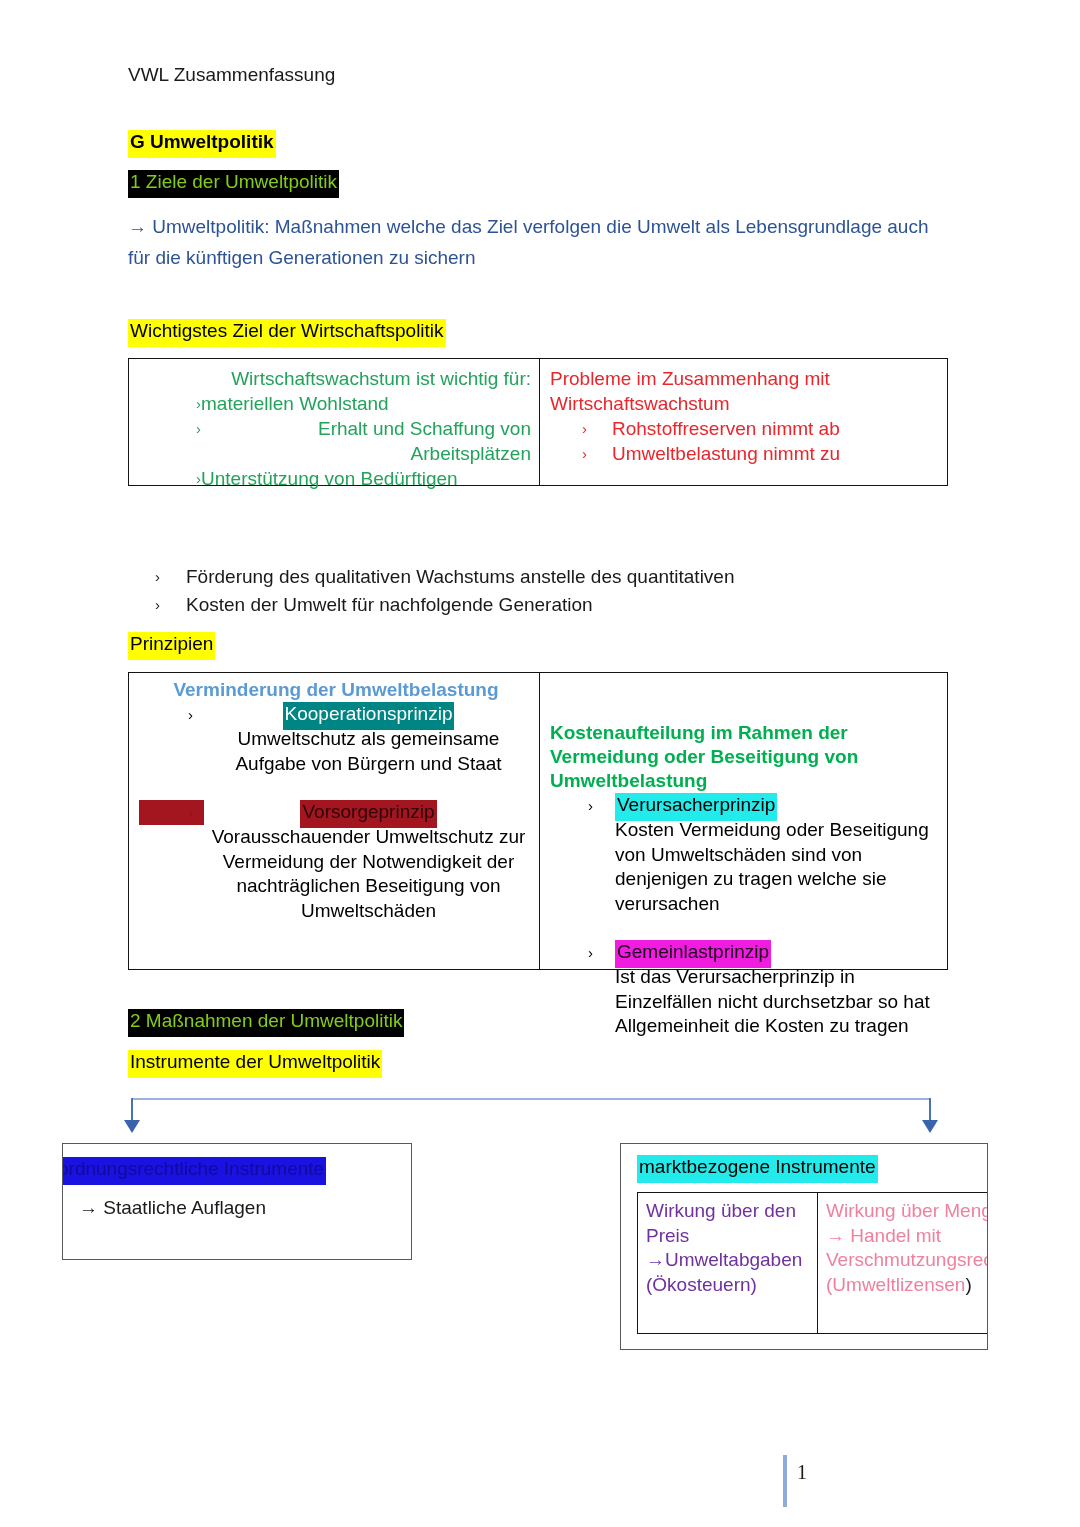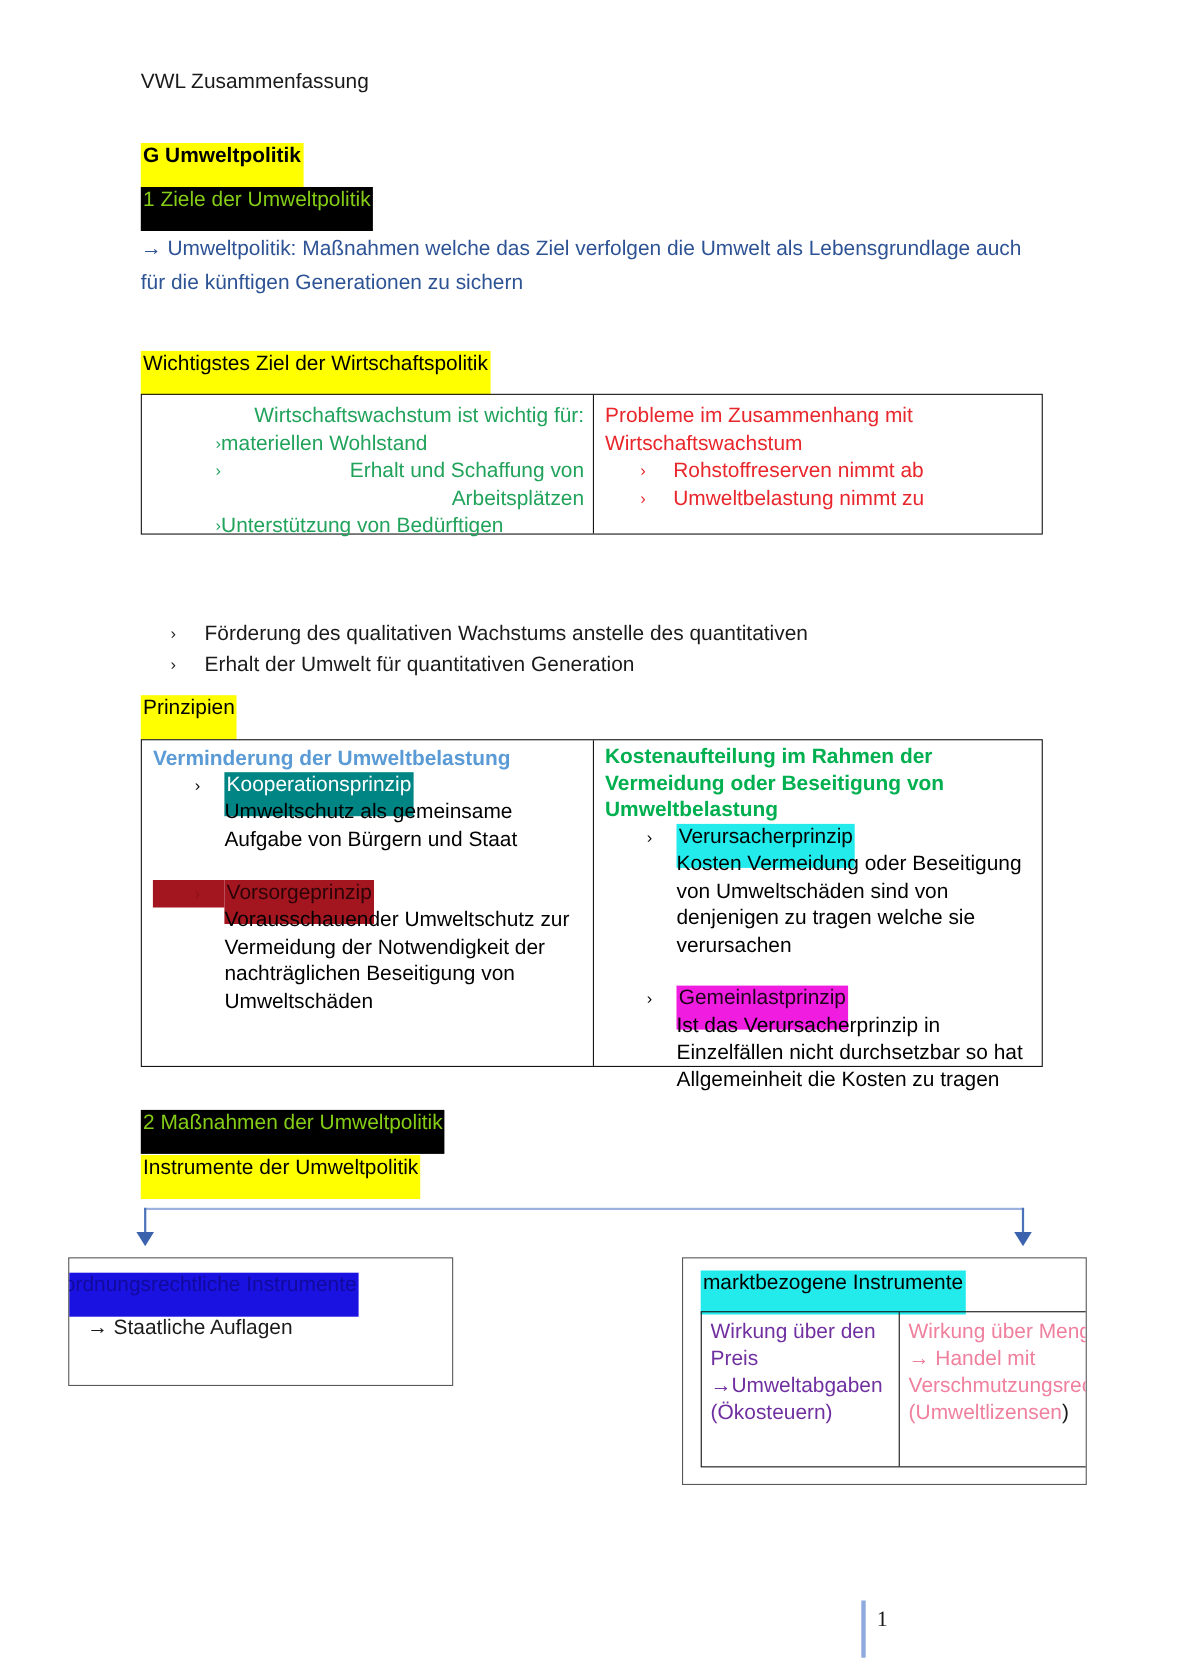--- a/index.html
+++ b/index.html
@@ -28,21 +28,21 @@
   .doc-title {
     position: absolute;
     left: 128px;
     top: 62px;
     font-size: 19px;
     line-height: 26px;
     color: #1a1a1a;
   }
 
   .hl {
-    padding: 1px 2px 18px 2px;
+    padding: 1px 2px 6px 2px;
     box-decoration-break: clone;
     -webkit-box-decoration-break: clone;
   }
 
   .hl-yellow   { background: #ffff00; color: #000000; }
   .hl-black    { background: #000000; color: #84cc16; }
   .hl-green    { background: #00ee00; color: #000000; }
   .hl-teal     { background: #008585; color: #ffffff; }
   .hl-cyan     { background: #24ebeb; color: #000000; text-align: right; }
   .hl-darkred  { background: #a31620; color: #2c0408; }
@@ -152,22 +152,23 @@
   .tbl2 .cell {
     box-sizing: border-box;
     padding: 4px 6px 0 10px;
     font-size: 19px;
     line-height: 24.5px;
   }
   .tbl2 .cell-left {
     width: 411px;
     flex: 0 0 411px;
     border-right: 1.5px solid #141414;
-  }
-  .tbl2 .cell-right { flex: 1; }
+    text-align: center;
+  }
+  .tbl2 .cell-right { flex: 1; margin-top: 44px; }
 
   .cellhead-blue {
     color: #5b9bd5;
     font-weight: bold;
     font-size: 19px;
     line-height: 25px;
   }
   .cellhead-green {
     color: #00b050;
     font-weight: bold;
@@ -376,21 +377,21 @@
   </div>
 
 
   <div class="bullet-list" style="top:563px; width:800px;">
     <div class="bullet-row">
       <div class="bullet-mark">›</div>
       <div class="bullet-text">Förderung des qualitativen Wachstums anstelle des quantitativen</div>
     </div>
     <div class="bullet-row">
       <div class="bullet-mark">›</div>
-      <div class="bullet-text">Erhalt der Umwelt für quantitativen Generation</div>
+      <div class="bullet-text">Kosten der Umwelt für nachfolgende Generation</div>
     </div>
   </div>
 
   <div class="h-yellow" style="left:128px; top:631px;">
     <span class="hl hl-yellow">Prinzipien</span>
   </div>
 
   <div class="tbl2">
 
     <div class="cell cell-left">

